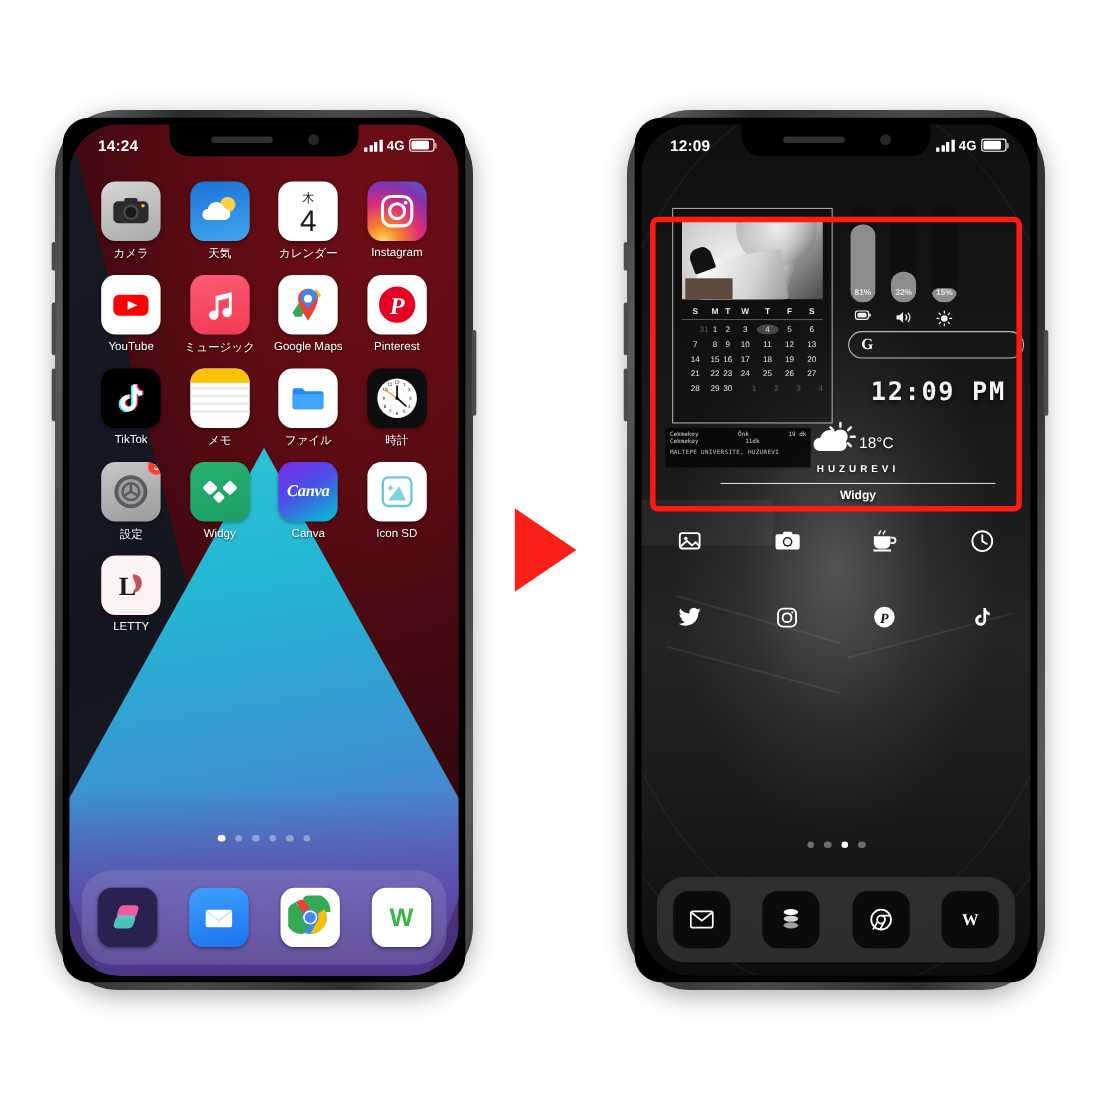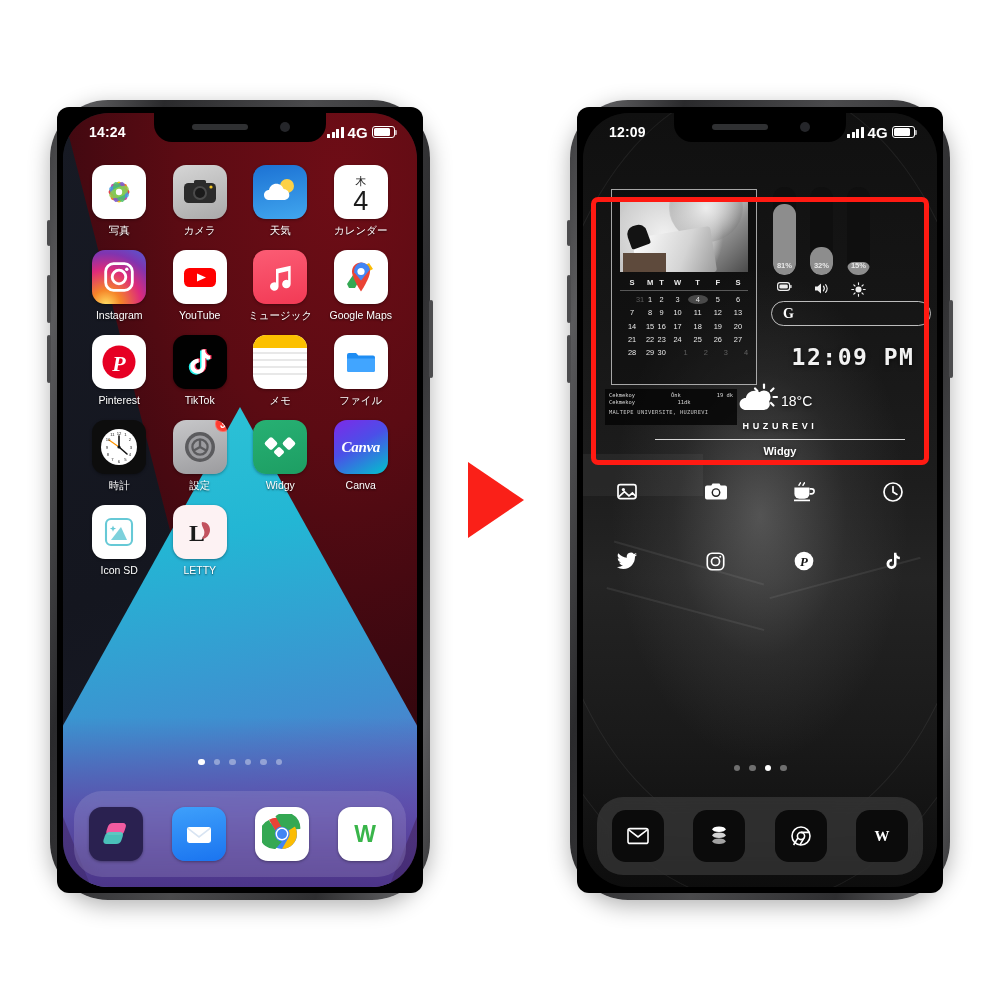--- a/index.html
+++ b/index.html
@@ -11,21 +11,21 @@
 
   
   .phone{
     position:absolute;width:380px;height:800px;
     border-radius:58px;
     background:linear-gradient(100deg,#3c3c3e 0%,#5a5a5c 8%,#2a2a2c 22%,#4a4a4c 50%,#2e2e30 78%,#5a5a5c 93%,#38383a 100%);
     box-shadow:0 6px 22px rgba(0,0,0,.30);
     padding:0;
   }
   .phone-inner{
-    position:absolute;inset:7px;border-radius:12px;background:#000;
+    position:absolute;inset:7px;border-radius:24px;background:#000;
     overflow:hidden;
   }
   .screen{
     position:absolute;inset:6px;border-radius:46px;overflow:hidden;background:#000;
   }
   #phone-left{left:50px;top:100px;}
   #phone-right{left:570px;top:100px;}
 
   
   .btn-side{position:absolute;background:#4c4c4e;border-radius:2px;}
@@ -50,21 +50,21 @@
     position:absolute;top:0;left:0;right:0;height:32px;z-index:35;
     display:flex;align-items:center;justify-content:space-between;
     padding:6px 22px 0 26px;box-sizing:border-box;
     color:#fff;font-size:14px;font-weight:bold;letter-spacing:.2px;
   }
   .sb-right{display:flex;align-items:center;gap:4px;}
   .bars{display:flex;align-items:flex-end;gap:1.5px;height:11px;}
   .bars i{display:block;width:3px;background:#fff;border-radius:.5px;}
   .bars i:nth-child(1){height:4px}.bars i:nth-child(2){height:6px}
   .bars i:nth-child(3){height:8.5px}.bars i:nth-child(4){height:11px}
-  .net{font-size:15px;font-weight:bold;}
+  .net{font-size:12px;font-weight:bold;}
   .batt{position:relative;width:23px;height:11.5px;border:1.3px solid #fff;border-radius:3px;box-sizing:border-box;}
   .batt::after{content:"";position:absolute;right:-3.4px;top:3px;width:2px;height:5px;background:#fff;border-radius:0 1px 1px 0;opacity:.6;}
   .batt i{position:absolute;left:1.2px;top:1.2px;bottom:1.2px;width:75%;background:#fff;border-radius:1.5px;display:block;}
 
   
   .wp-left{position:absolute;inset:0;background:#14161f;overflow:hidden;}
   .wp-red{
     position:absolute;left:0;top:0;width:100%;height:100%;
     background:radial-gradient(120% 90% at 78% 8%, #6e0d16 0%, #5b0b13 38%, #3d0810 70%, #250509 100%);
     clip-path:polygon(0 0,100% 0,100% 100%,52% 100%,8% 16%);
@@ -250,38 +250,20 @@
             </div>
           <div class="net">4G</div>
           <div class="batt">
               <i></i>
             </div>
         </div>
       </div>
 
       <div class="grid">
 
-        <div class="app">
-          <div class="appicon" style="background:#fff">
-            <svg width="44" height="44" viewBox="0 0 44 44">
-              <g transform="translate(22,22)">
-                <ellipse rx="5" ry="10.5" fill="#f5c518" transform="rotate(0)"></ellipse>
-                <ellipse rx="5" ry="10.5" fill="#f07d2a" transform="rotate(45)"></ellipse>
-                <ellipse rx="5" ry="10.5" fill="#e8414a" transform="rotate(90)"></ellipse>
-                <ellipse rx="5" ry="10.5" fill="#c84aa8" transform="rotate(135)"></ellipse>
-                <ellipse rx="5" ry="10.5" fill="#7b5ad1" opacity=".9" transform="rotate(22)"></ellipse>
-                <ellipse rx="5" ry="10.5" fill="#3f9fe0" opacity=".85" transform="rotate(112)"></ellipse>
-                <ellipse rx="5" ry="10.5" fill="#49bf6b" opacity=".85" transform="rotate(157)"></ellipse>
-                <ellipse rx="5" ry="10.5" fill="#8ecf4a" opacity=".85" transform="rotate(67)"></ellipse>
-                <circle r="3.2" fill="#fdfdfd"></circle>
-              </g>
-            </svg>
-          </div>
-          <div class="applabel">写真</div>
-        </div>
 
         <div class="app">
           <div class="appicon" style="background:linear-gradient(160deg,#d6d6d6,#a9a9a9)">
             <svg width="40" height="40" viewBox="0 0 40 40">
               <rect x="4" y="11" width="32" height="20" rx="4.5" fill="#2b2b2b"></rect>
               <rect x="14" y="8" width="12" height="4" rx="1.6" fill="#2b2b2b"></rect>
               <circle cx="20" cy="21" r="7" fill="#4a4a4a"></circle>
               <circle cx="20" cy="21" r="5" fill="#1b1b1b"></circle>
               <circle cx="31" cy="15" r="1.6" fill="#f3c623"></circle>
             </svg>

